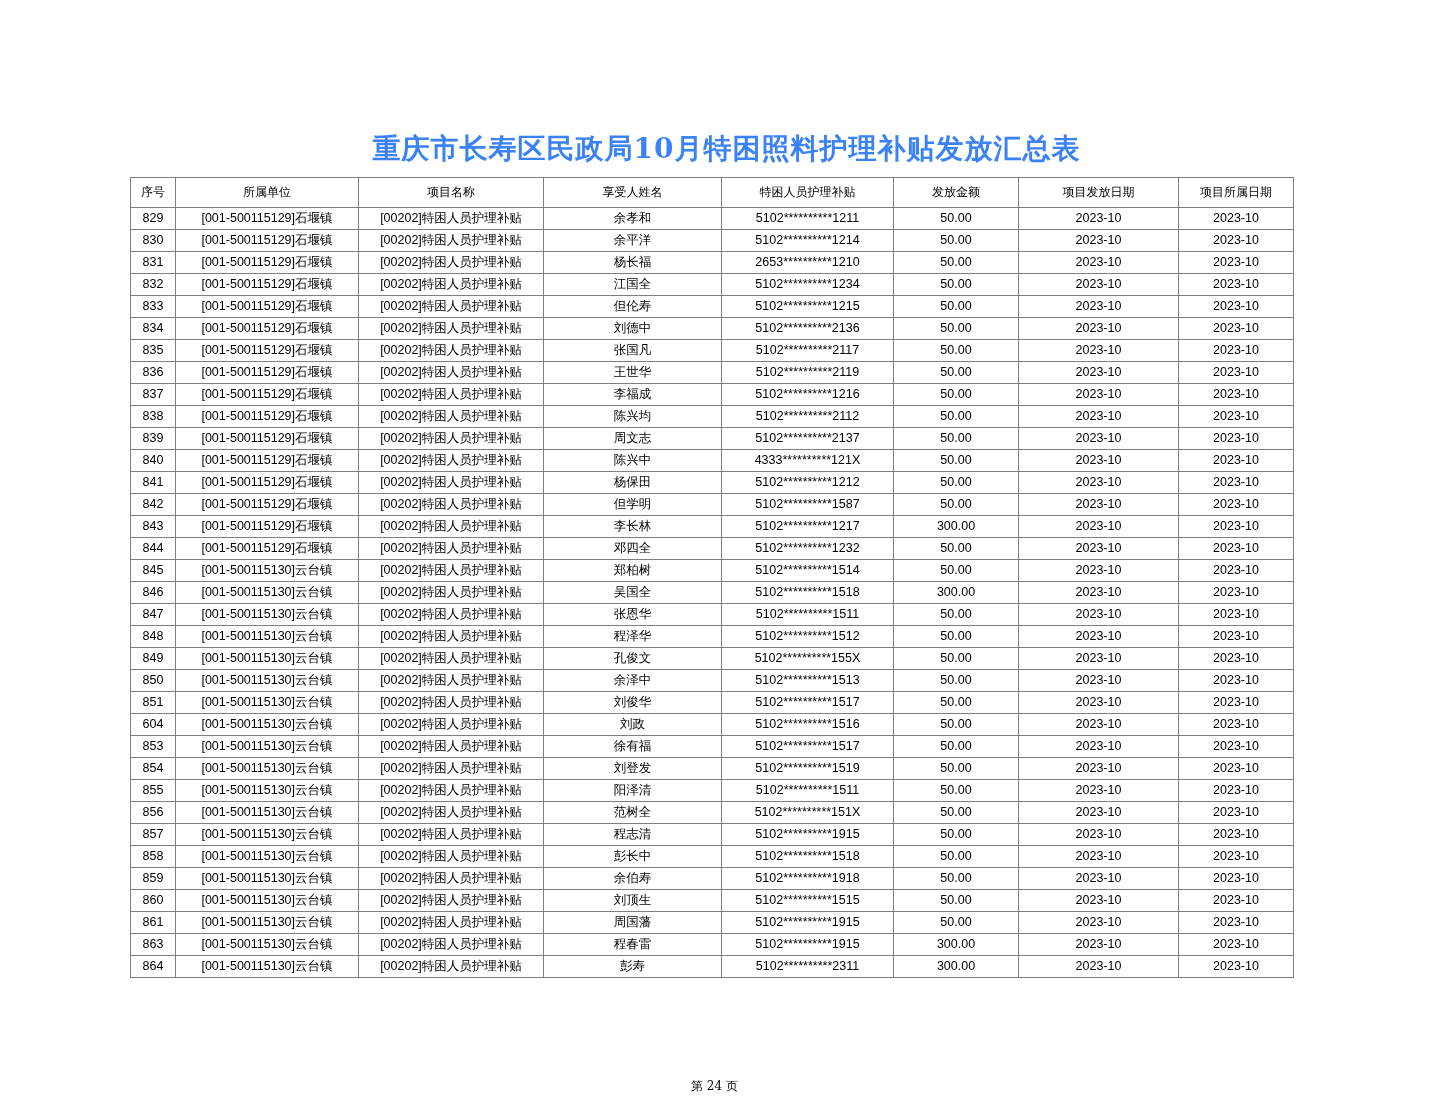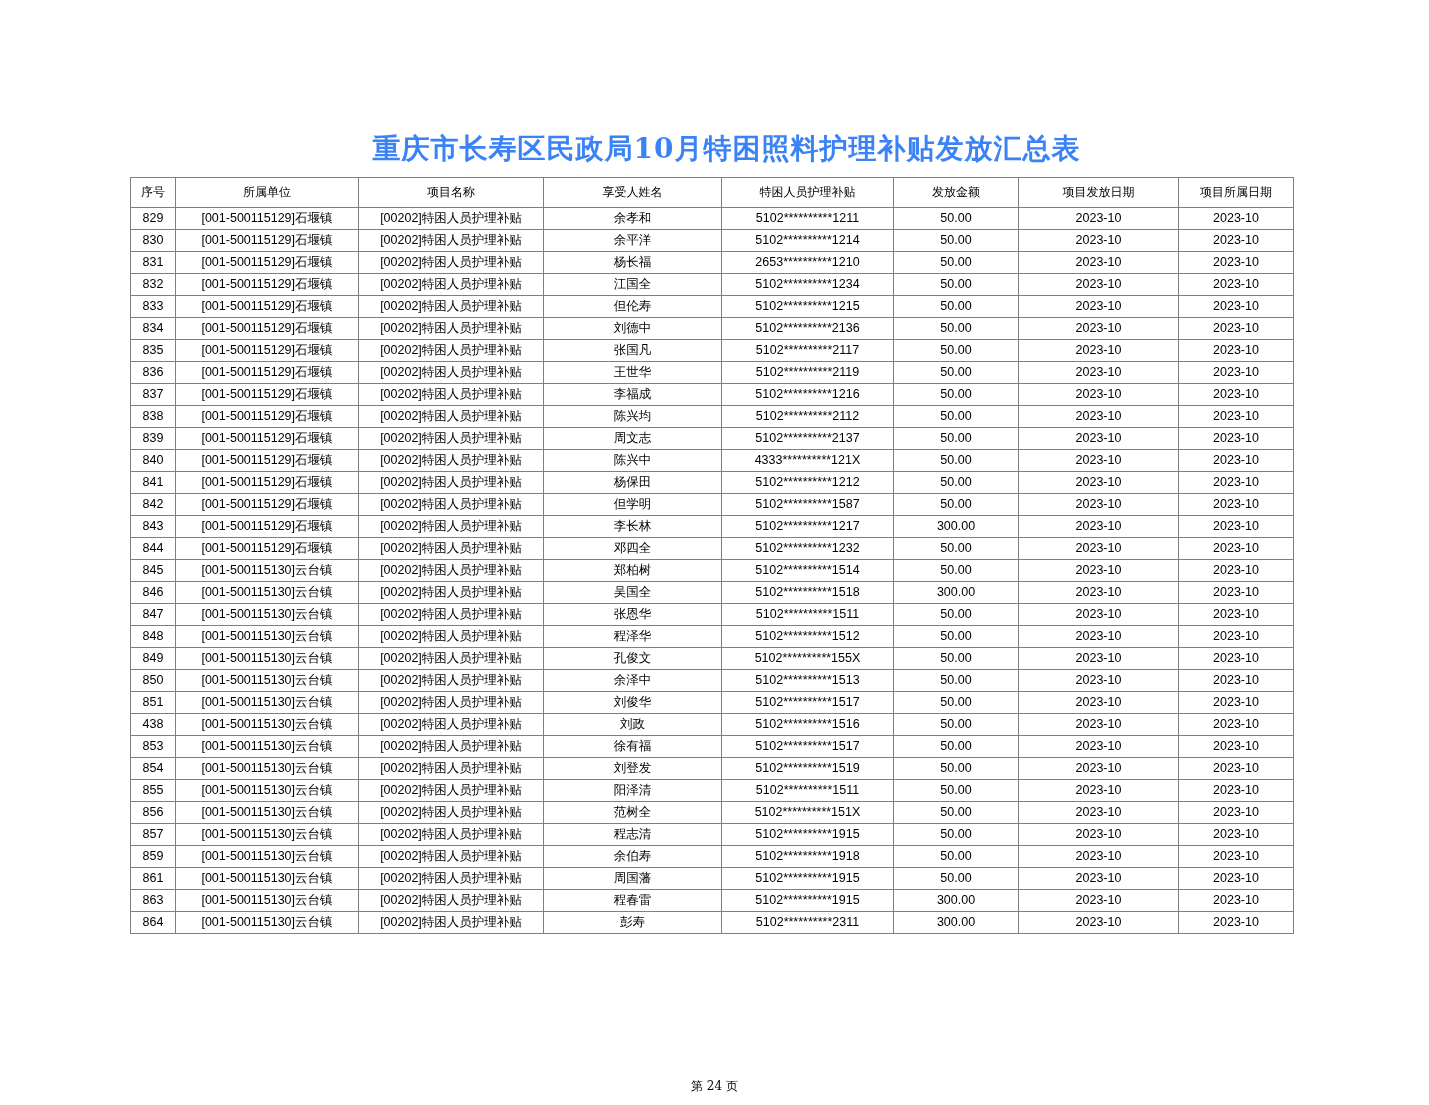--- a/index.html
+++ b/index.html
@@ -319,21 +319,21 @@
           <td>851</td>
           <td>[001-500115130]云台镇</td>
           <td>[00202]特困人员护理补贴</td>
           <td>刘俊华</td>
           <td>5102**********1517</td>
           <td>50.00</td>
           <td>2023-10</td>
           <td>2023-10</td>
         </tr>
         <tr>
-          <td>438</td>
+          <td>604</td>
           <td>[001-500115130]云台镇</td>
           <td>[00202]特困人员护理补贴</td>
           <td>刘政</td>
           <td>5102**********1516</td>
           <td>50.00</td>
           <td>2023-10</td>
           <td>2023-10</td>
         </tr>
         <tr>
           <td>853</td>
@@ -379,25 +379,45 @@
           <td>857</td>
           <td>[001-500115130]云台镇</td>
           <td>[00202]特困人员护理补贴</td>
           <td>程志清</td>
           <td>5102**********1915</td>
           <td>50.00</td>
           <td>2023-10</td>
           <td>2023-10</td>
         </tr>
         <tr>
+          <td>858</td>
+          <td>[001-500115130]云台镇</td>
+          <td>[00202]特困人员护理补贴</td>
+          <td>彭长中</td>
+          <td>5102**********1518</td>
+          <td>50.00</td>
+          <td>2023-10</td>
+          <td>2023-10</td>
+        </tr>
+        <tr>
           <td>859</td>
           <td>[001-500115130]云台镇</td>
           <td>[00202]特困人员护理补贴</td>
           <td>余伯寿</td>
           <td>5102**********1918</td>
+          <td>50.00</td>
+          <td>2023-10</td>
+          <td>2023-10</td>
+        </tr>
+        <tr>
+          <td>860</td>
+          <td>[001-500115130]云台镇</td>
+          <td>[00202]特困人员护理补贴</td>
+          <td>刘顶生</td>
+          <td>5102**********1515</td>
           <td>50.00</td>
           <td>2023-10</td>
           <td>2023-10</td>
         </tr>
         <tr>
           <td>861</td>
           <td>[001-500115130]云台镇</td>
           <td>[00202]特困人员护理补贴</td>
           <td>周国藩</td>
           <td>5102**********1915</td>

